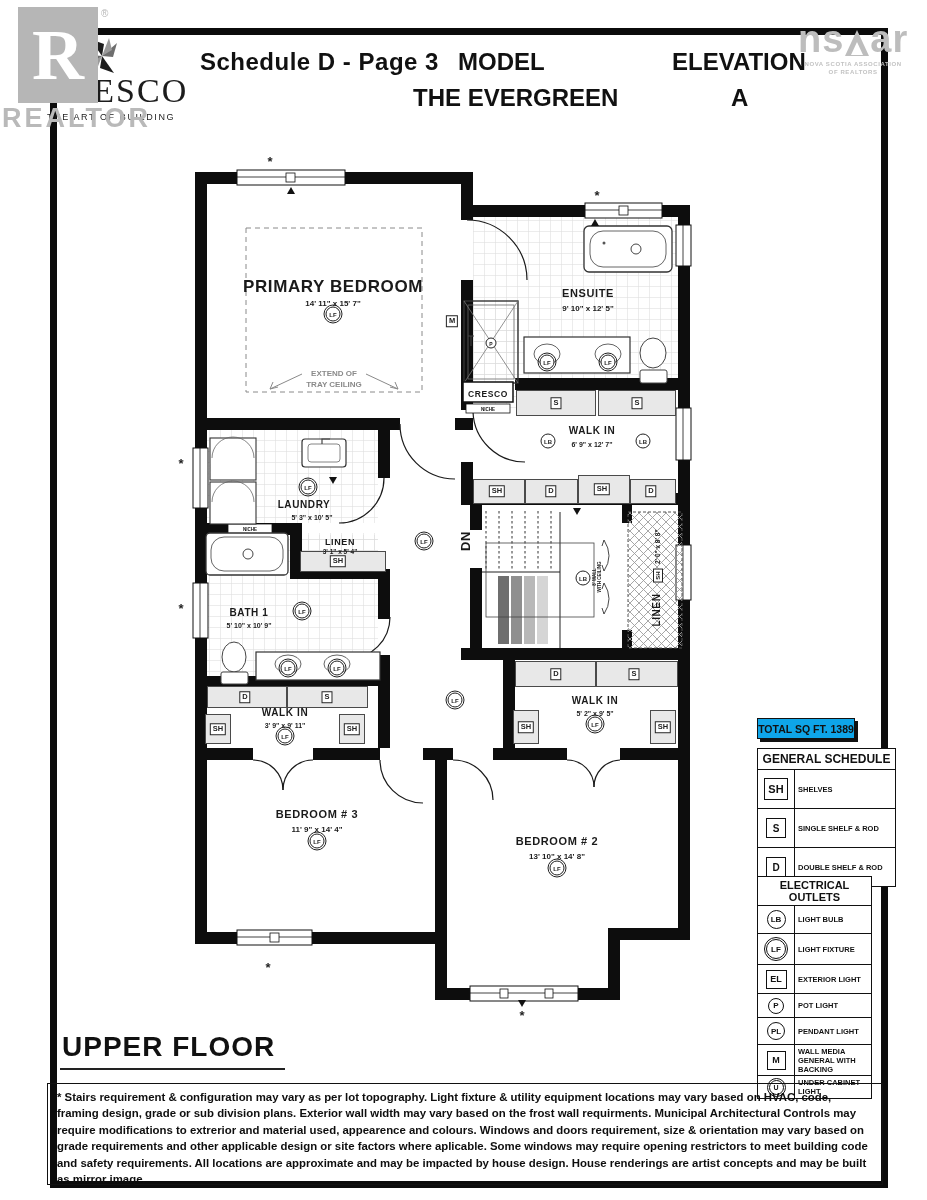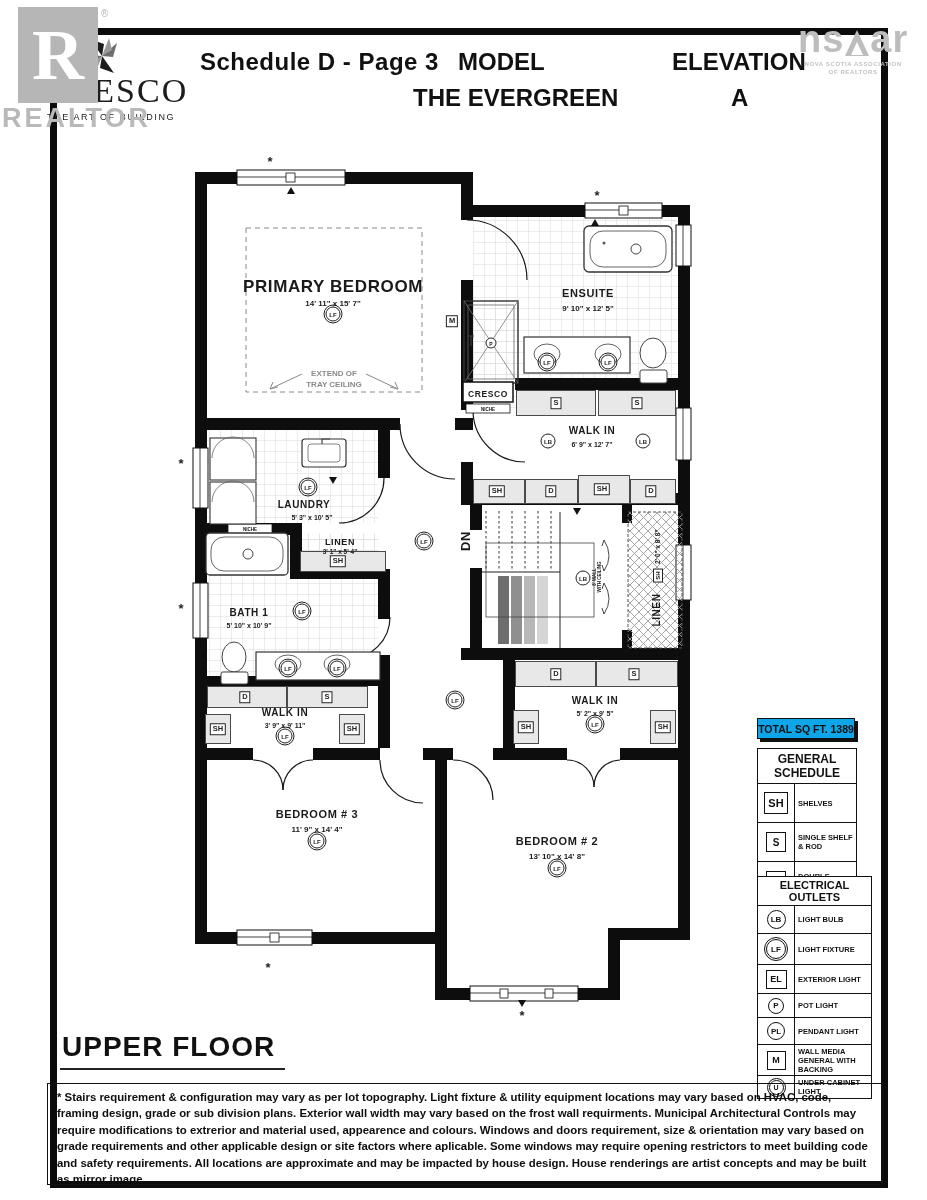--- a/index.html
+++ b/index.html
@@ -373,21 +373,21 @@
 <span class="abs sym-box" style="left:327px;top:697px">S</span>
 <span class="abs sym-box" style="left:218px;top:729px">SH</span>
 <span class="abs sym-box" style="left:352px;top:729px">SH</span>
 <span class="abs sym-box" style="left:556px;top:674px">D</span>
 <span class="abs sym-box" style="left:634px;top:674px">S</span>
 <span class="abs sym-box" style="left:526px;top:727px">SH</span>
 <span class="abs sym-box" style="left:663px;top:727px">SH</span>
 
 <div class="abs sqft-box">TOTAL SQ FT. 1389</div>
 
-<div class="abs sched" style="left:757px;top:748px;width:100px">
+<div class="abs sched" style="left:757px;top:748px;width:139px">
   <div class="sched-title" style="font-size:12px;padding:3px 0">GENERAL SCHEDULE</div>
   <div class="sched-row" style="height:38px">
     <div class="sym-cell">
         <span class="leg-box" style="width:22px;height:20px;font-size:11px">SH</span>
       </div>
     <div class="lbl-cell">SHELVES</div>
   </div>
   <div class="sched-row" style="height:38px">
     <div class="sym-cell">
         <span class="leg-box" style="width:18px;height:18px;font-size:10px">S</span>

